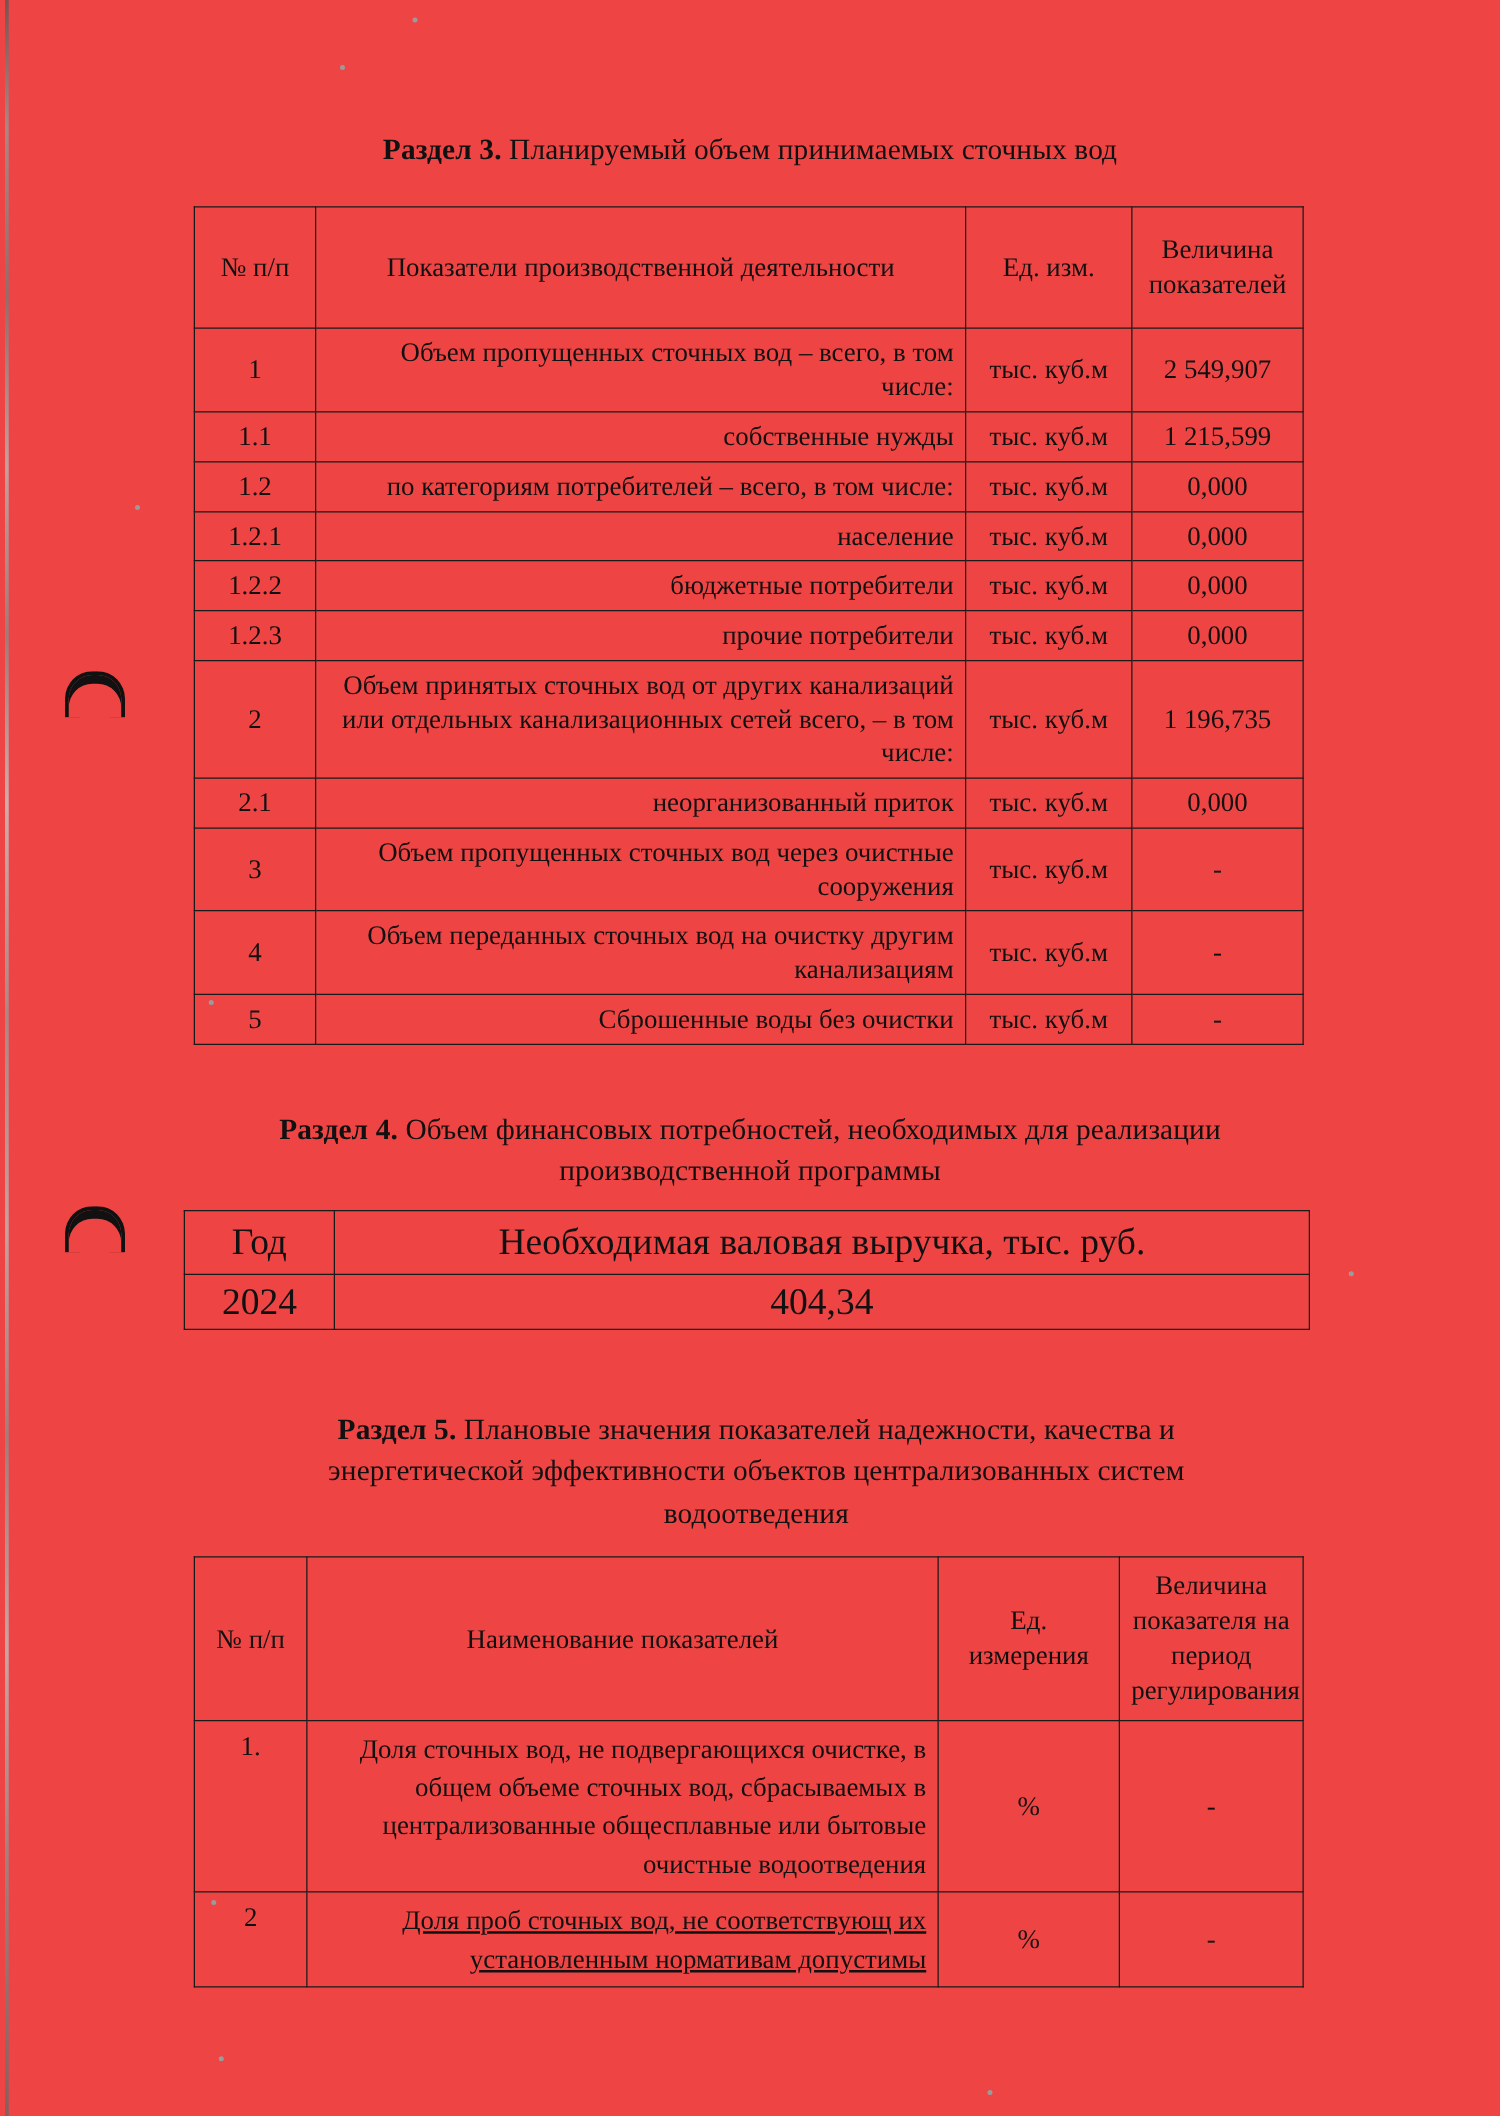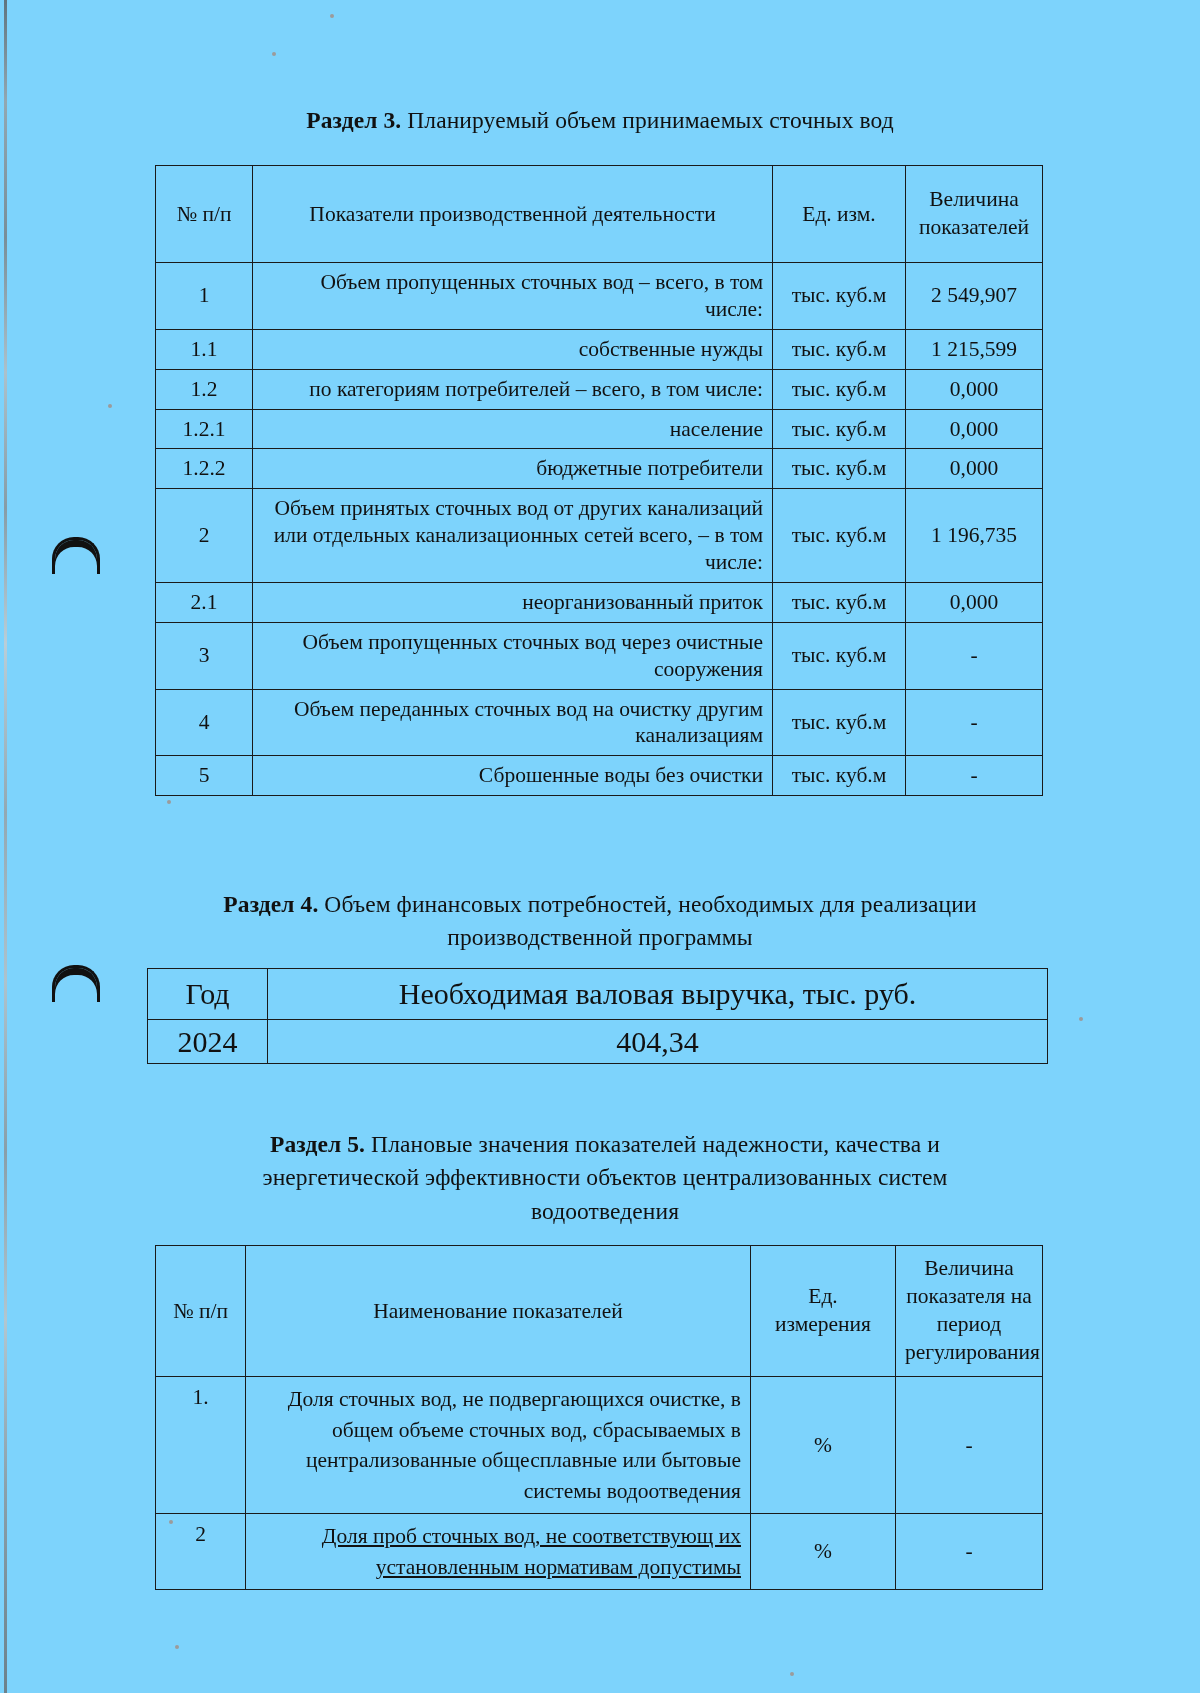--- a/index.html
+++ b/index.html
@@ -4,21 +4,21 @@
 <style>
   html, body {
     margin: 0;
     padding: 0;
     background: #ffffff;
   }
   .page {
     position: relative;
     width: 1200px;
     height: 1693px;
-    background: #7dd3fc;
+    background: #ef4444;
     font-family: "Liberation Serif", "DejaVu Serif", serif;
     color: #111111;
     overflow: hidden;
   }
 
   
   .scan-edge {
     position: absolute;
     left: 4px;
     top: 0;
@@ -161,20 +161,26 @@
       </tr>
       <tr>
         <td class="c-center">1.2.1</td>
         <td class="c-left">население</td>
         <td class="c-center">тыс. куб.м</td>
         <td class="c-center">0,000</td>
       </tr>
       <tr>
         <td class="c-center">1.2.2</td>
         <td class="c-left">бюджетные потребители</td>
+        <td class="c-center">тыс. куб.м</td>
+        <td class="c-center">0,000</td>
+      </tr>
+      <tr>
+        <td class="c-center">1.2.3</td>
+        <td class="c-left">прочие потребители</td>
         <td class="c-center">тыс. куб.м</td>
         <td class="c-center">0,000</td>
       </tr>
       <tr>
         <td class="c-center">2</td>
         <td class="c-left">Объем принятых сточных вод от других канализаций или отдельных канализационных сетей всего, – в том числе:</td>
         <td class="c-center">тыс. куб.м</td>
         <td class="c-center">1 196,735</td>
       </tr>
       <tr>
@@ -252,21 +258,21 @@
           <div>Величина</div>
           <div>показателя на</div>
           <div>период</div>
           <div>регулирования</div>
         </th>
       </tr>
     </thead>
     <tbody>
       <tr>
         <td class="c-center" style="vertical-align:top;">1.</td>
-        <td class="c-left" style="line-height:1.42;">Доля сточных вод, не подвергающихся очистке, в общем объеме сточных вод, сбрасываемых в централизованные общесплавные или бытовые системы водоотведения</td>
+        <td class="c-left" style="line-height:1.42;">Доля сточных вод, не подвергающихся очистке, в общем объеме сточных вод, сбрасываемых в централизованные общесплавные или бытовые очистные водоотведения</td>
         <td class="c-center">%</td>
         <td class="c-center">-</td>
       </tr>
       <tr>
         <td class="c-center" style="vertical-align:top;">2</td>
         <td class="c-left" style="line-height:1.42;text-decoration:underline;">Доля проб сточных вод, не соответствующ их установленным нормативам допустимы</td>
         <td class="c-center">%</td>
         <td class="c-center">-</td>
       </tr>
     </tbody>

